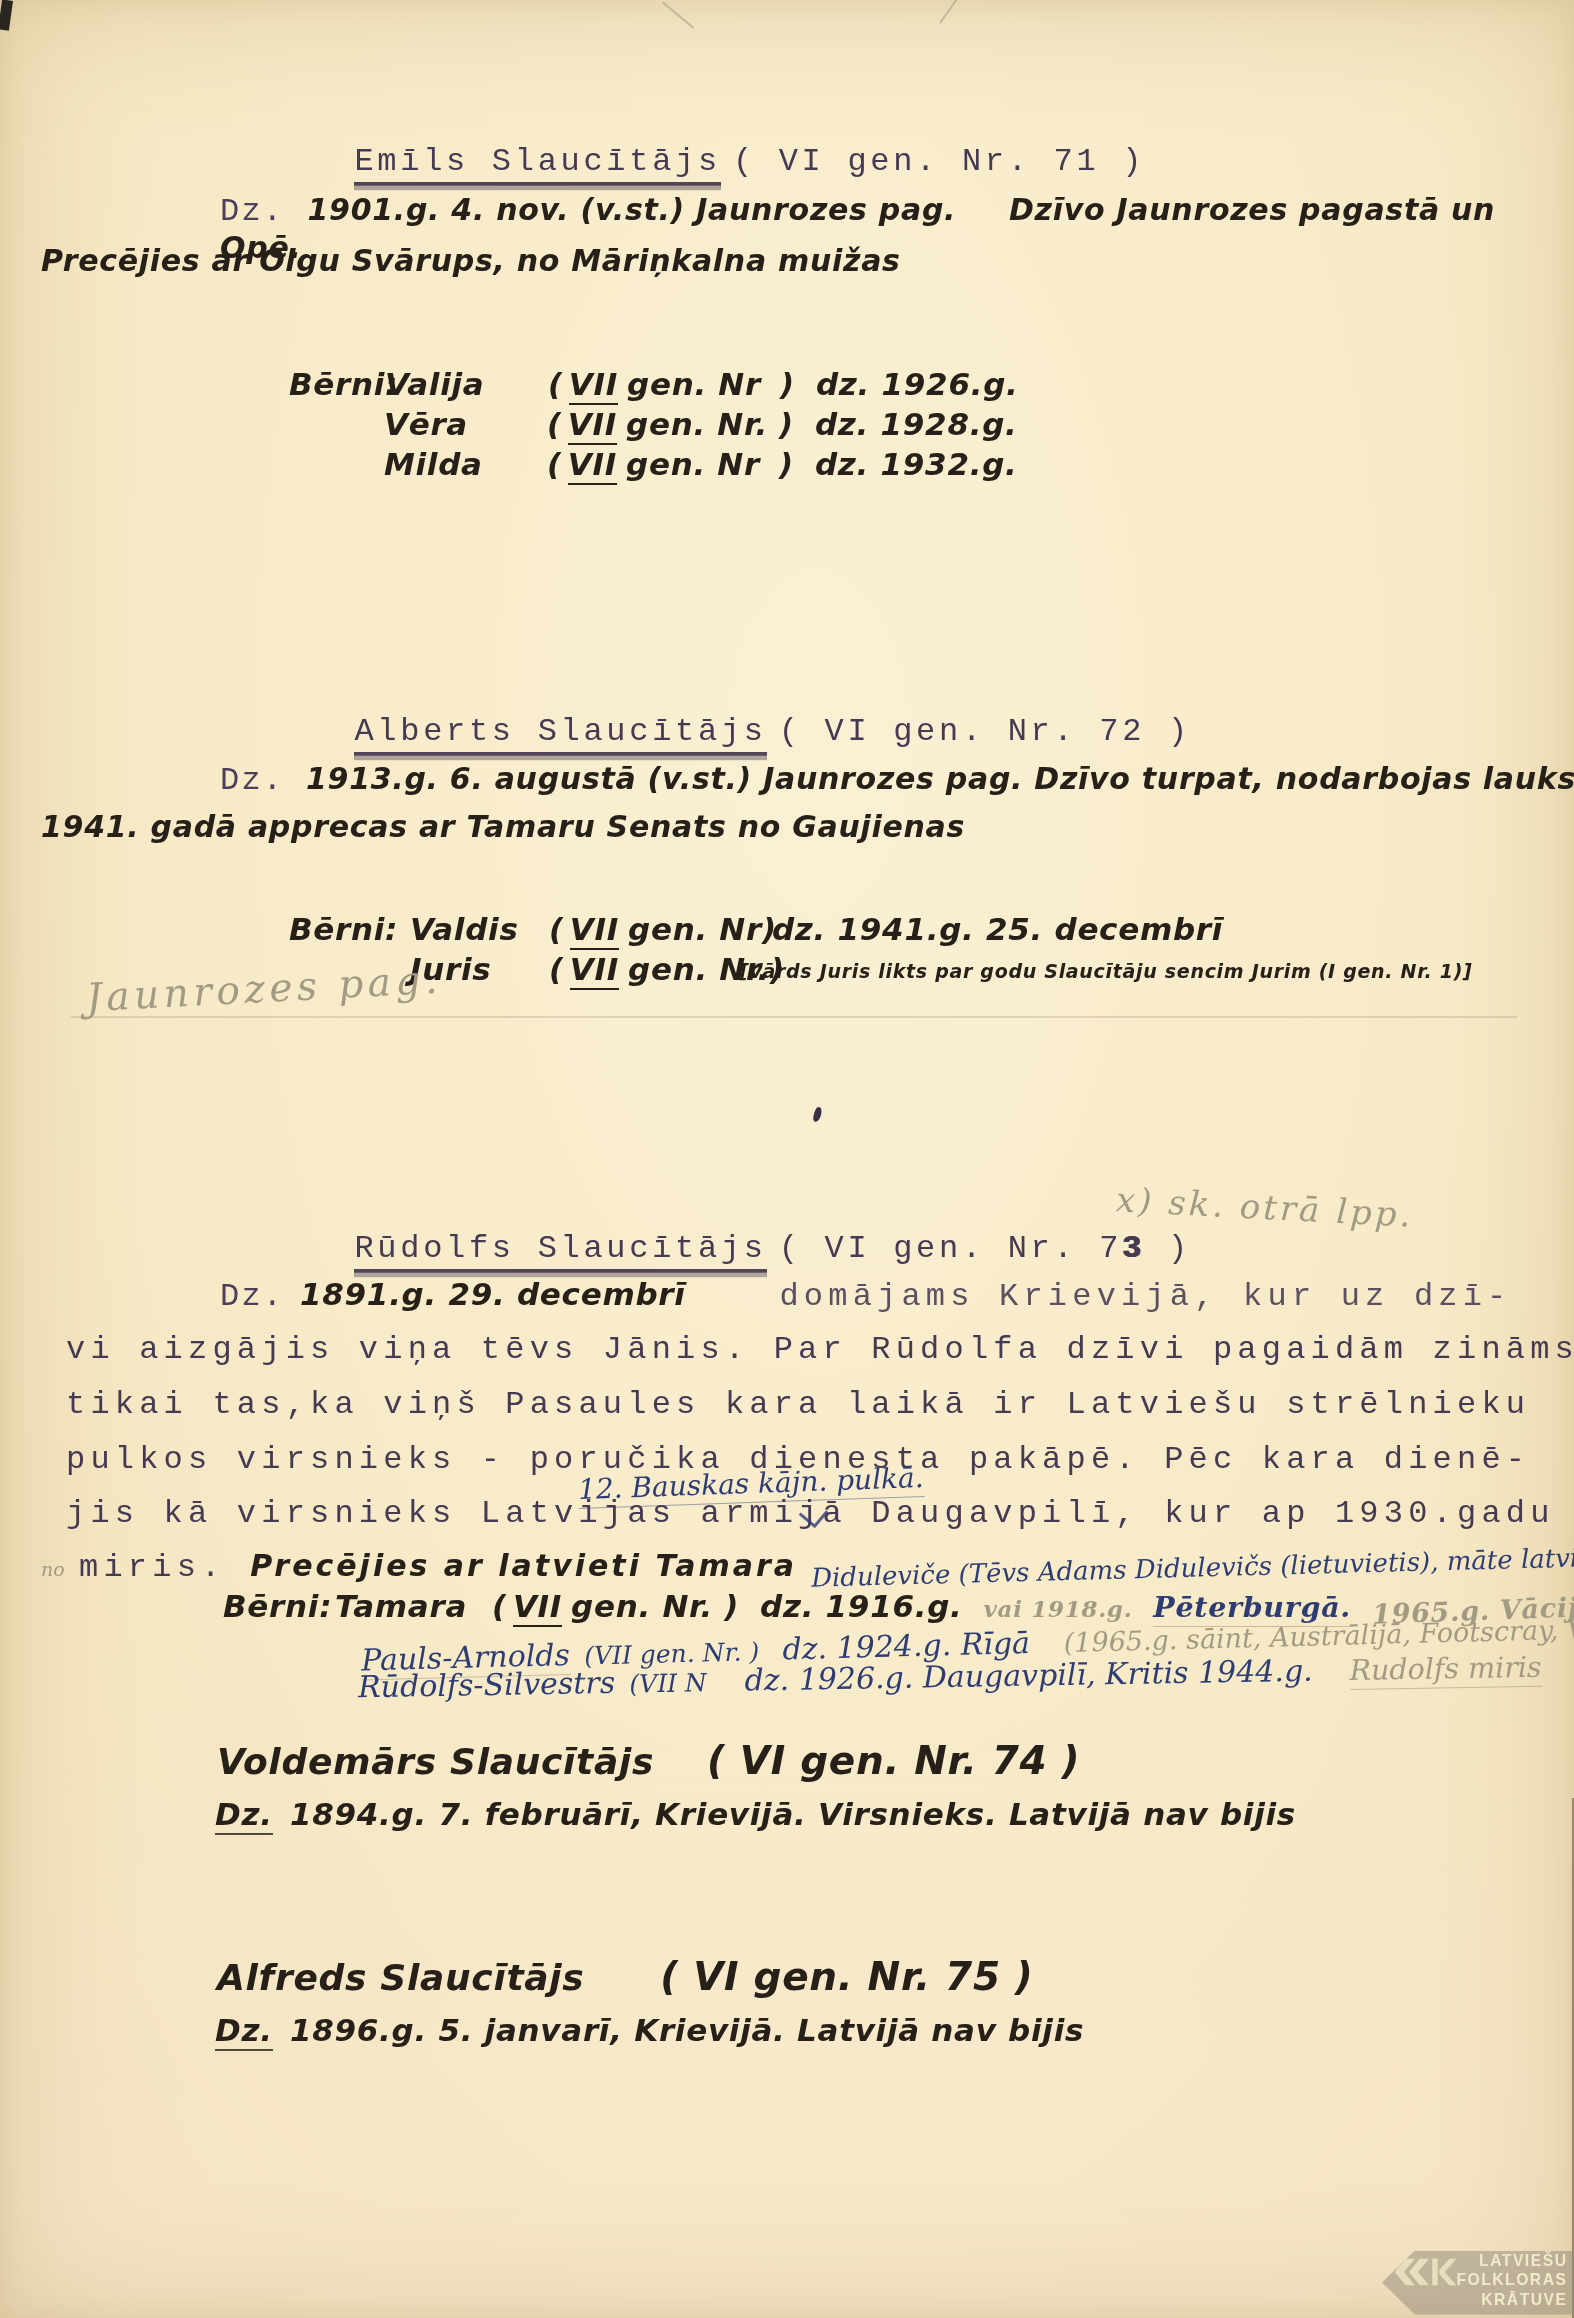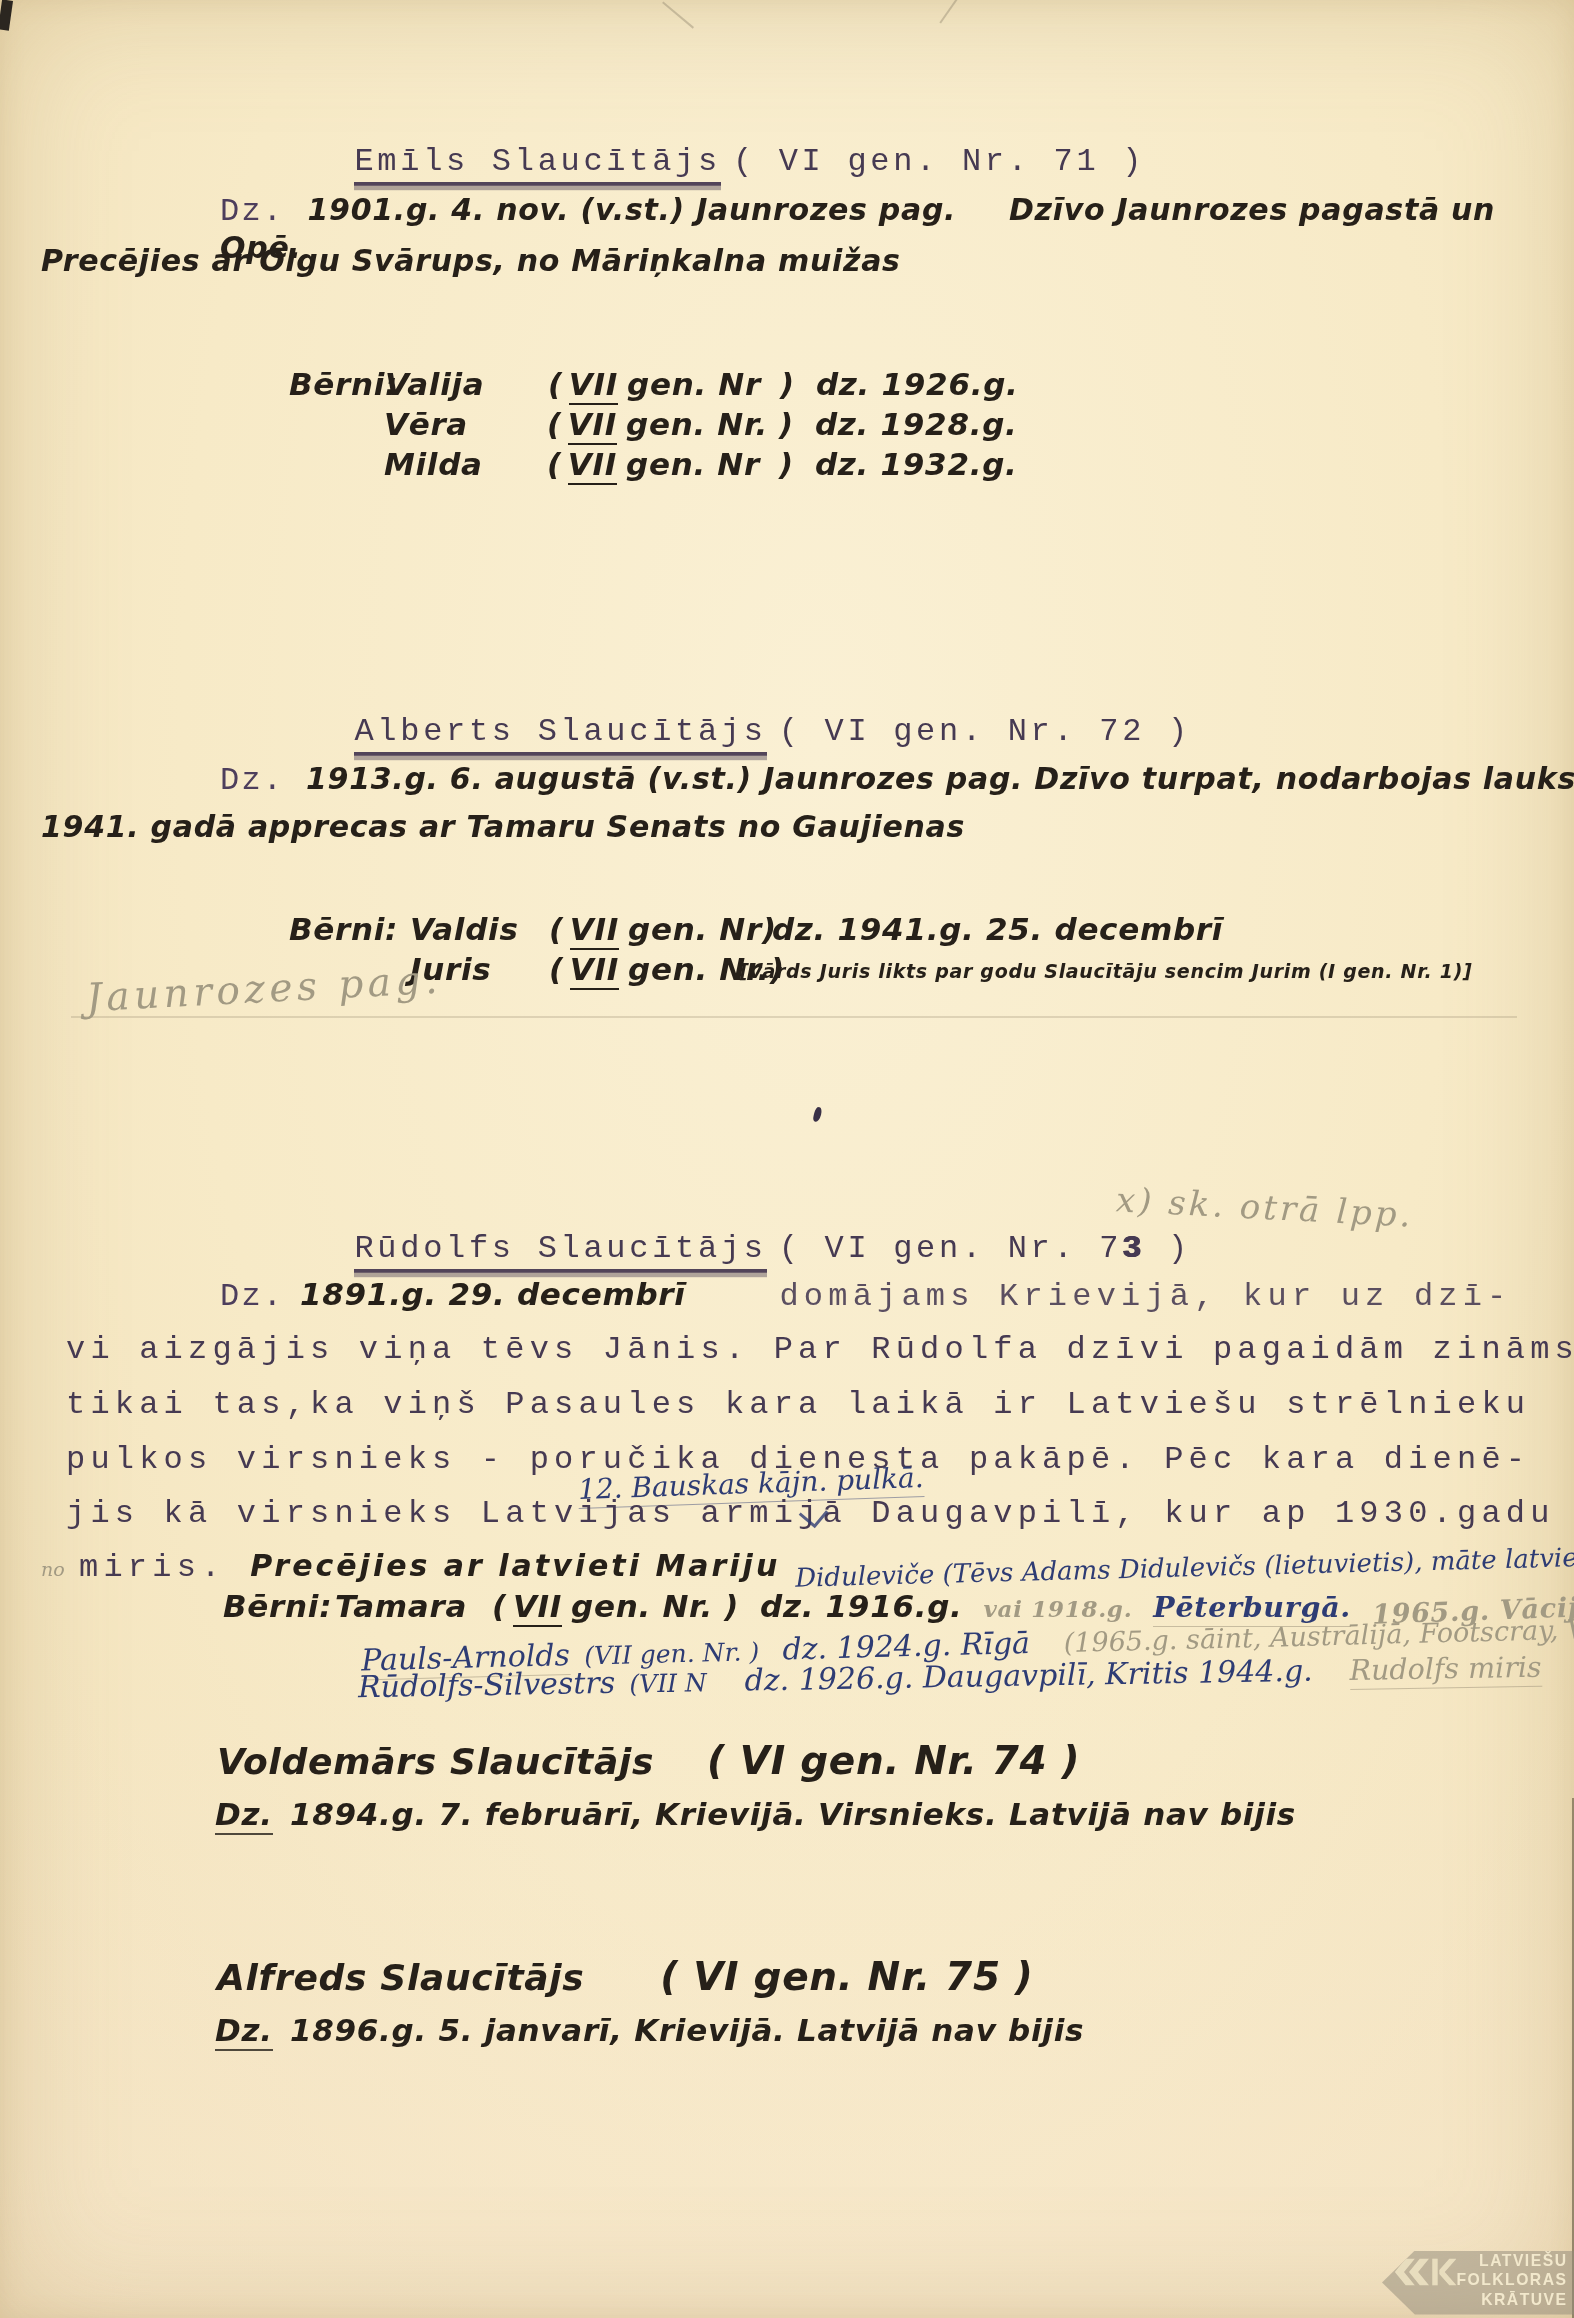--- a/index.html
+++ b/index.html
@@ -131,21 +131,21 @@
     </div>
     <div class="abs typed para-line" style="left:66px;top:1331px">vi aizgājis viņa tēvs Jānis. Par Rūdolfa dzīvi pagaidām zināms</div>
     <div class="abs typed para-line" style="left:66px;top:1386px">tikai tas,ka viņš Pasaules kara laikā ir Latviešu strēlnieku</div>
     <div class="abs typed para-line" style="left:66px;top:1441px">pulkos virsnieks - poručika dienesta pakāpē. Pēc kara dienē-</div>
     <div class="abs script blue u-blue" style="left:578px;top:1467px;font-size:28px;transform:rotate(-2deg)">12. Bauskas kājn. pulkā.</div>
     <div class="abs typed para-line" style="left:66px;top:1495px">jis kā virsnieks Latvijas armijā Daugavpilī, kur ap 1930.gadu</div>
     <div class="abs caret"></div>
     <div class="abs" style="left:41px;top:1548px;white-space:nowrap">
       <span class="script pencil" style="font-size:19px">no</span>
       <span class="typed para-line" style="margin-left:10.5px">miris.</span>
-      <span class="hand f40" style="margin-left:21px;letter-spacing:3px;font-weight:700">Precējies ar latvieti Mariju</span>
+      <span class="hand f40" style="margin-left:21px;letter-spacing:3px;font-weight:700">Precējies ar latvieti Tamara</span>
       <span class="script blue" style="margin-left:10.5px;font-size:26px;display:inline-block;transform:rotate(-1.5deg)">Diduleviče (Tēvs Adams Didulevičs (lietuvietis), māte latviete.</span>
     </div>
 
     <div class="abs krow hand" style="left:223px;top:1588px;white-space:nowrap">
       <span class="klabel">Bērni:</span><span class="kname">Tamara</span><span class="kgen">
           <span><span>(</span><span class="roman">VII</span><span class="grest">gen. Nr.</span></span>
           <span>)</span>
         </span><span class="kborn">dz. 1916.g.</span><span class="script pencil annml" style="font-size:23px">vai 1918.g.</span><span class="script blue u-pencil annml" style="font-size:28.5px">Pēterburgā.</span><span class="script pencil annml" style="font-size:27px;display:inline-block;transform:rotate(-2deg)">1965.g. Vācijā, Minhenē</span>
     </div>
     <div class="abs" style="left:361px;top:1626px;white-space:nowrap;transform:rotate(-1.5deg)">

